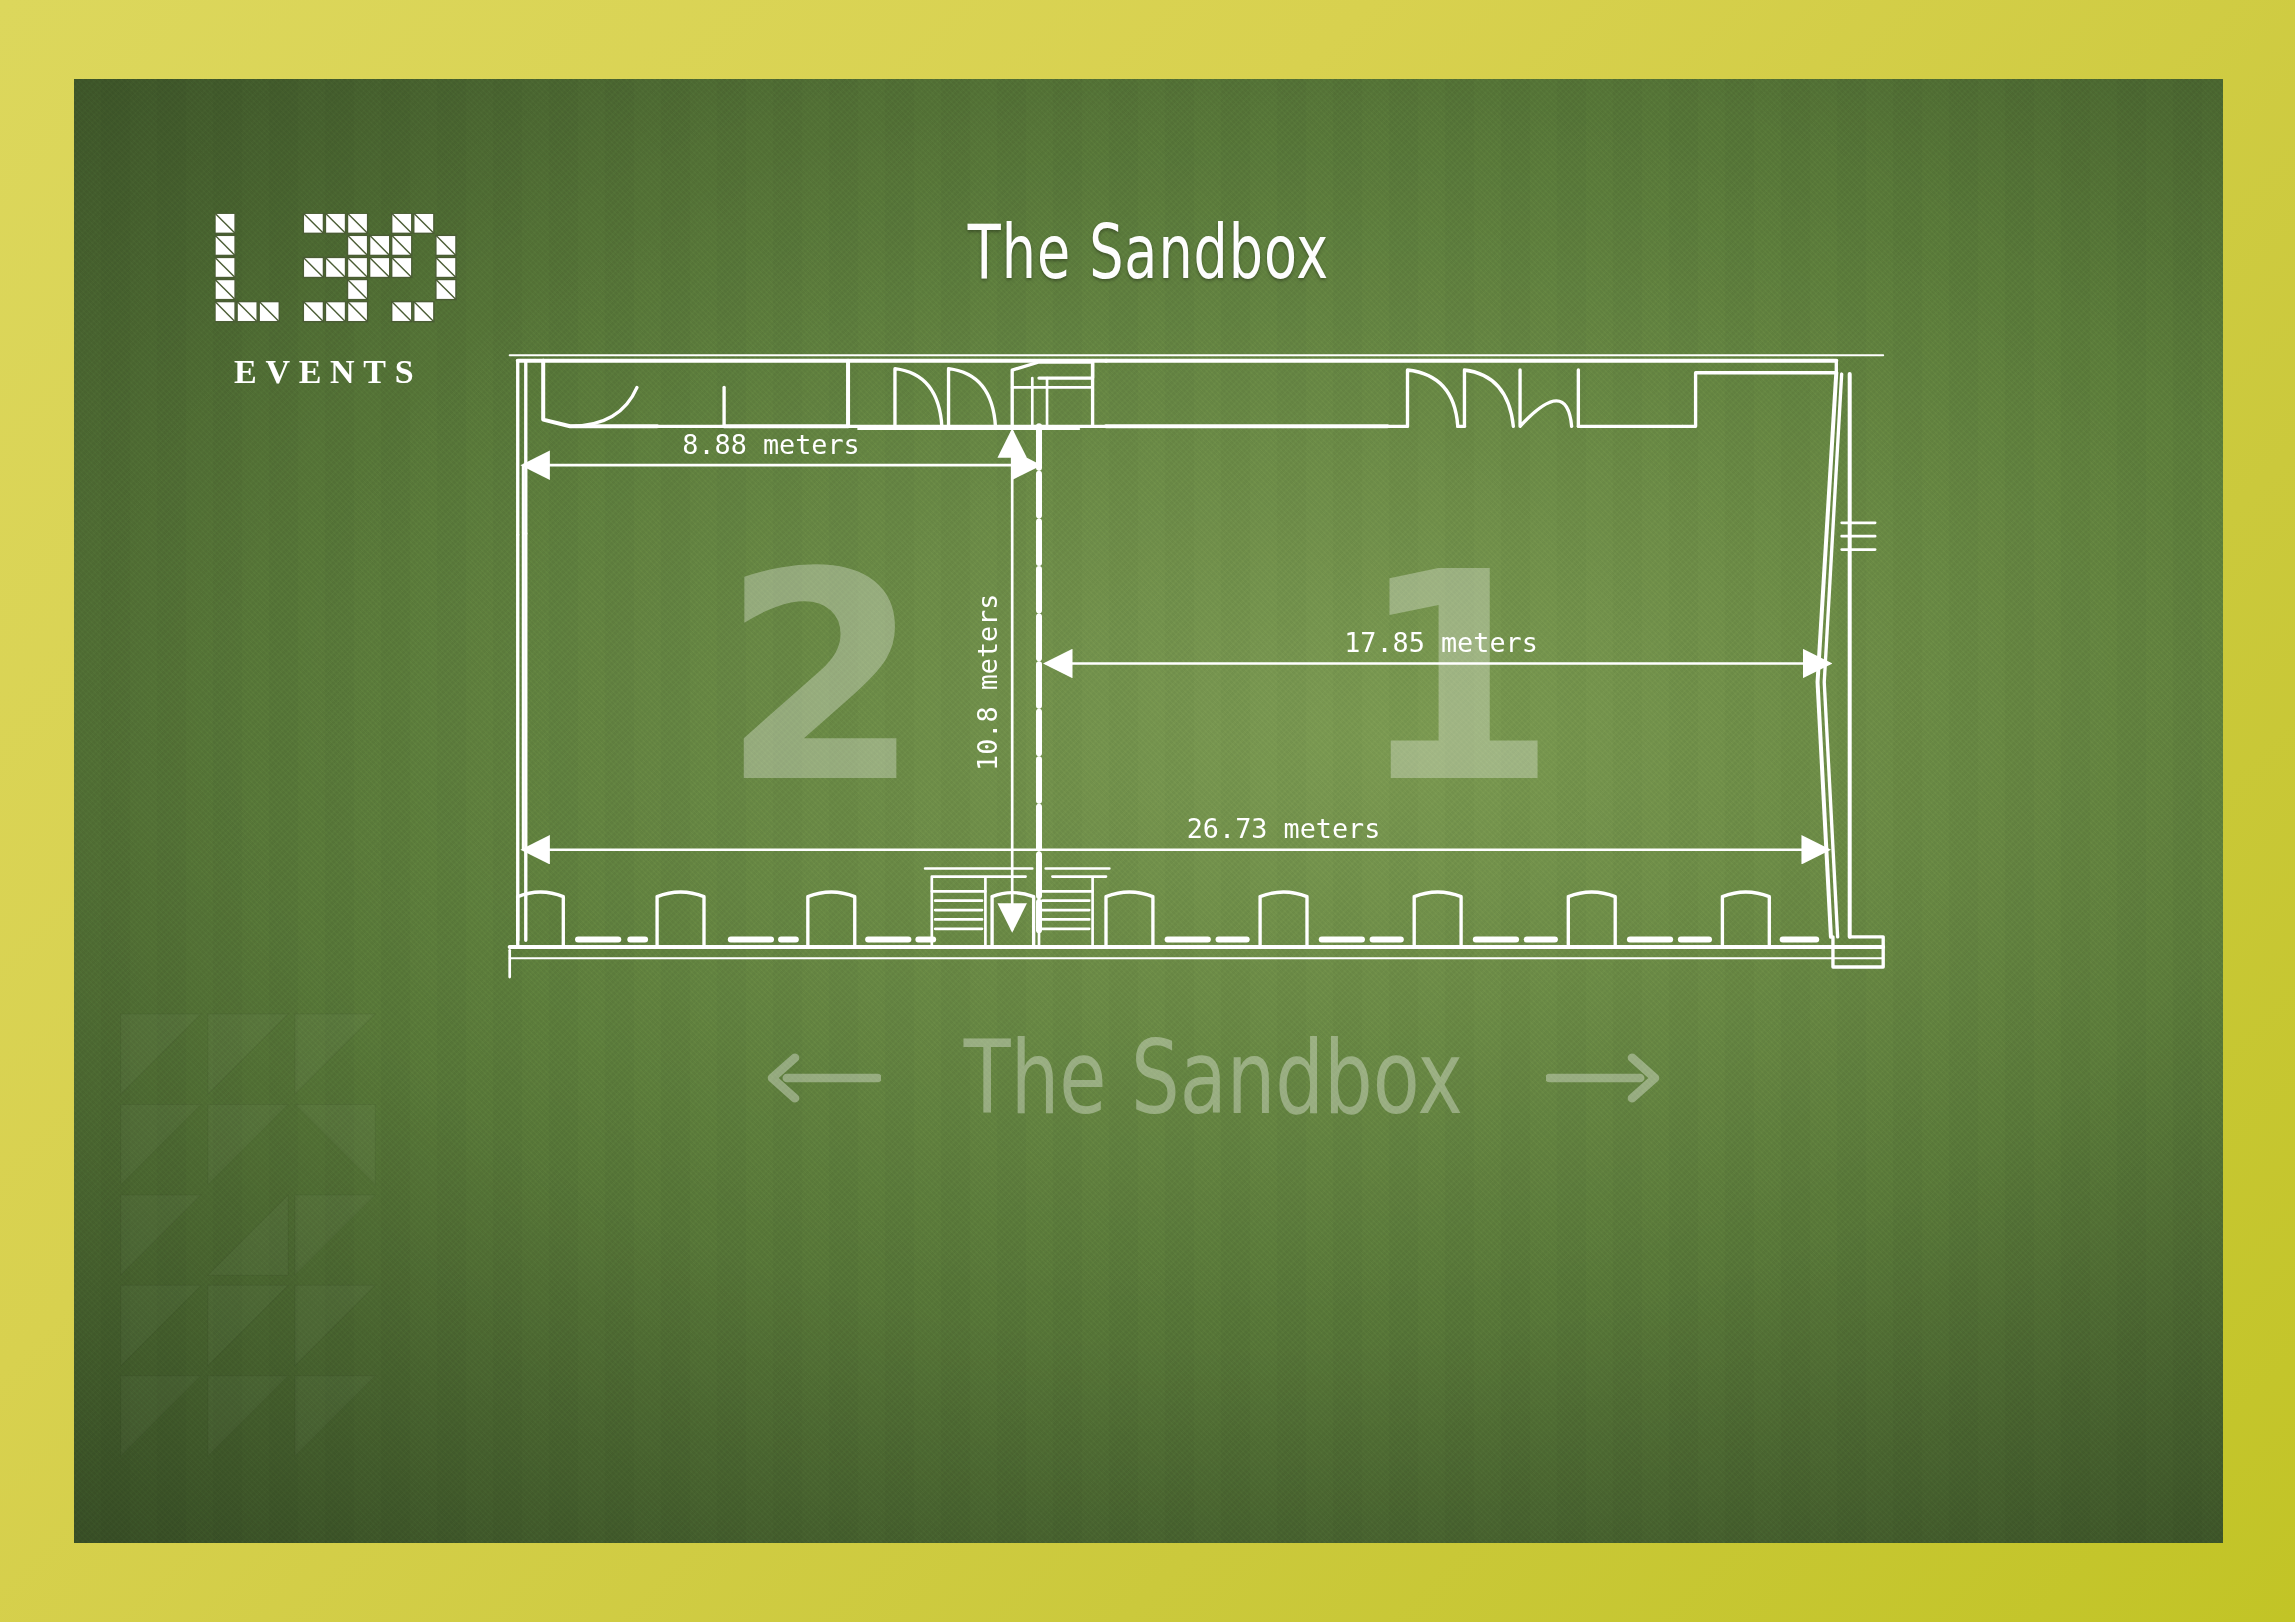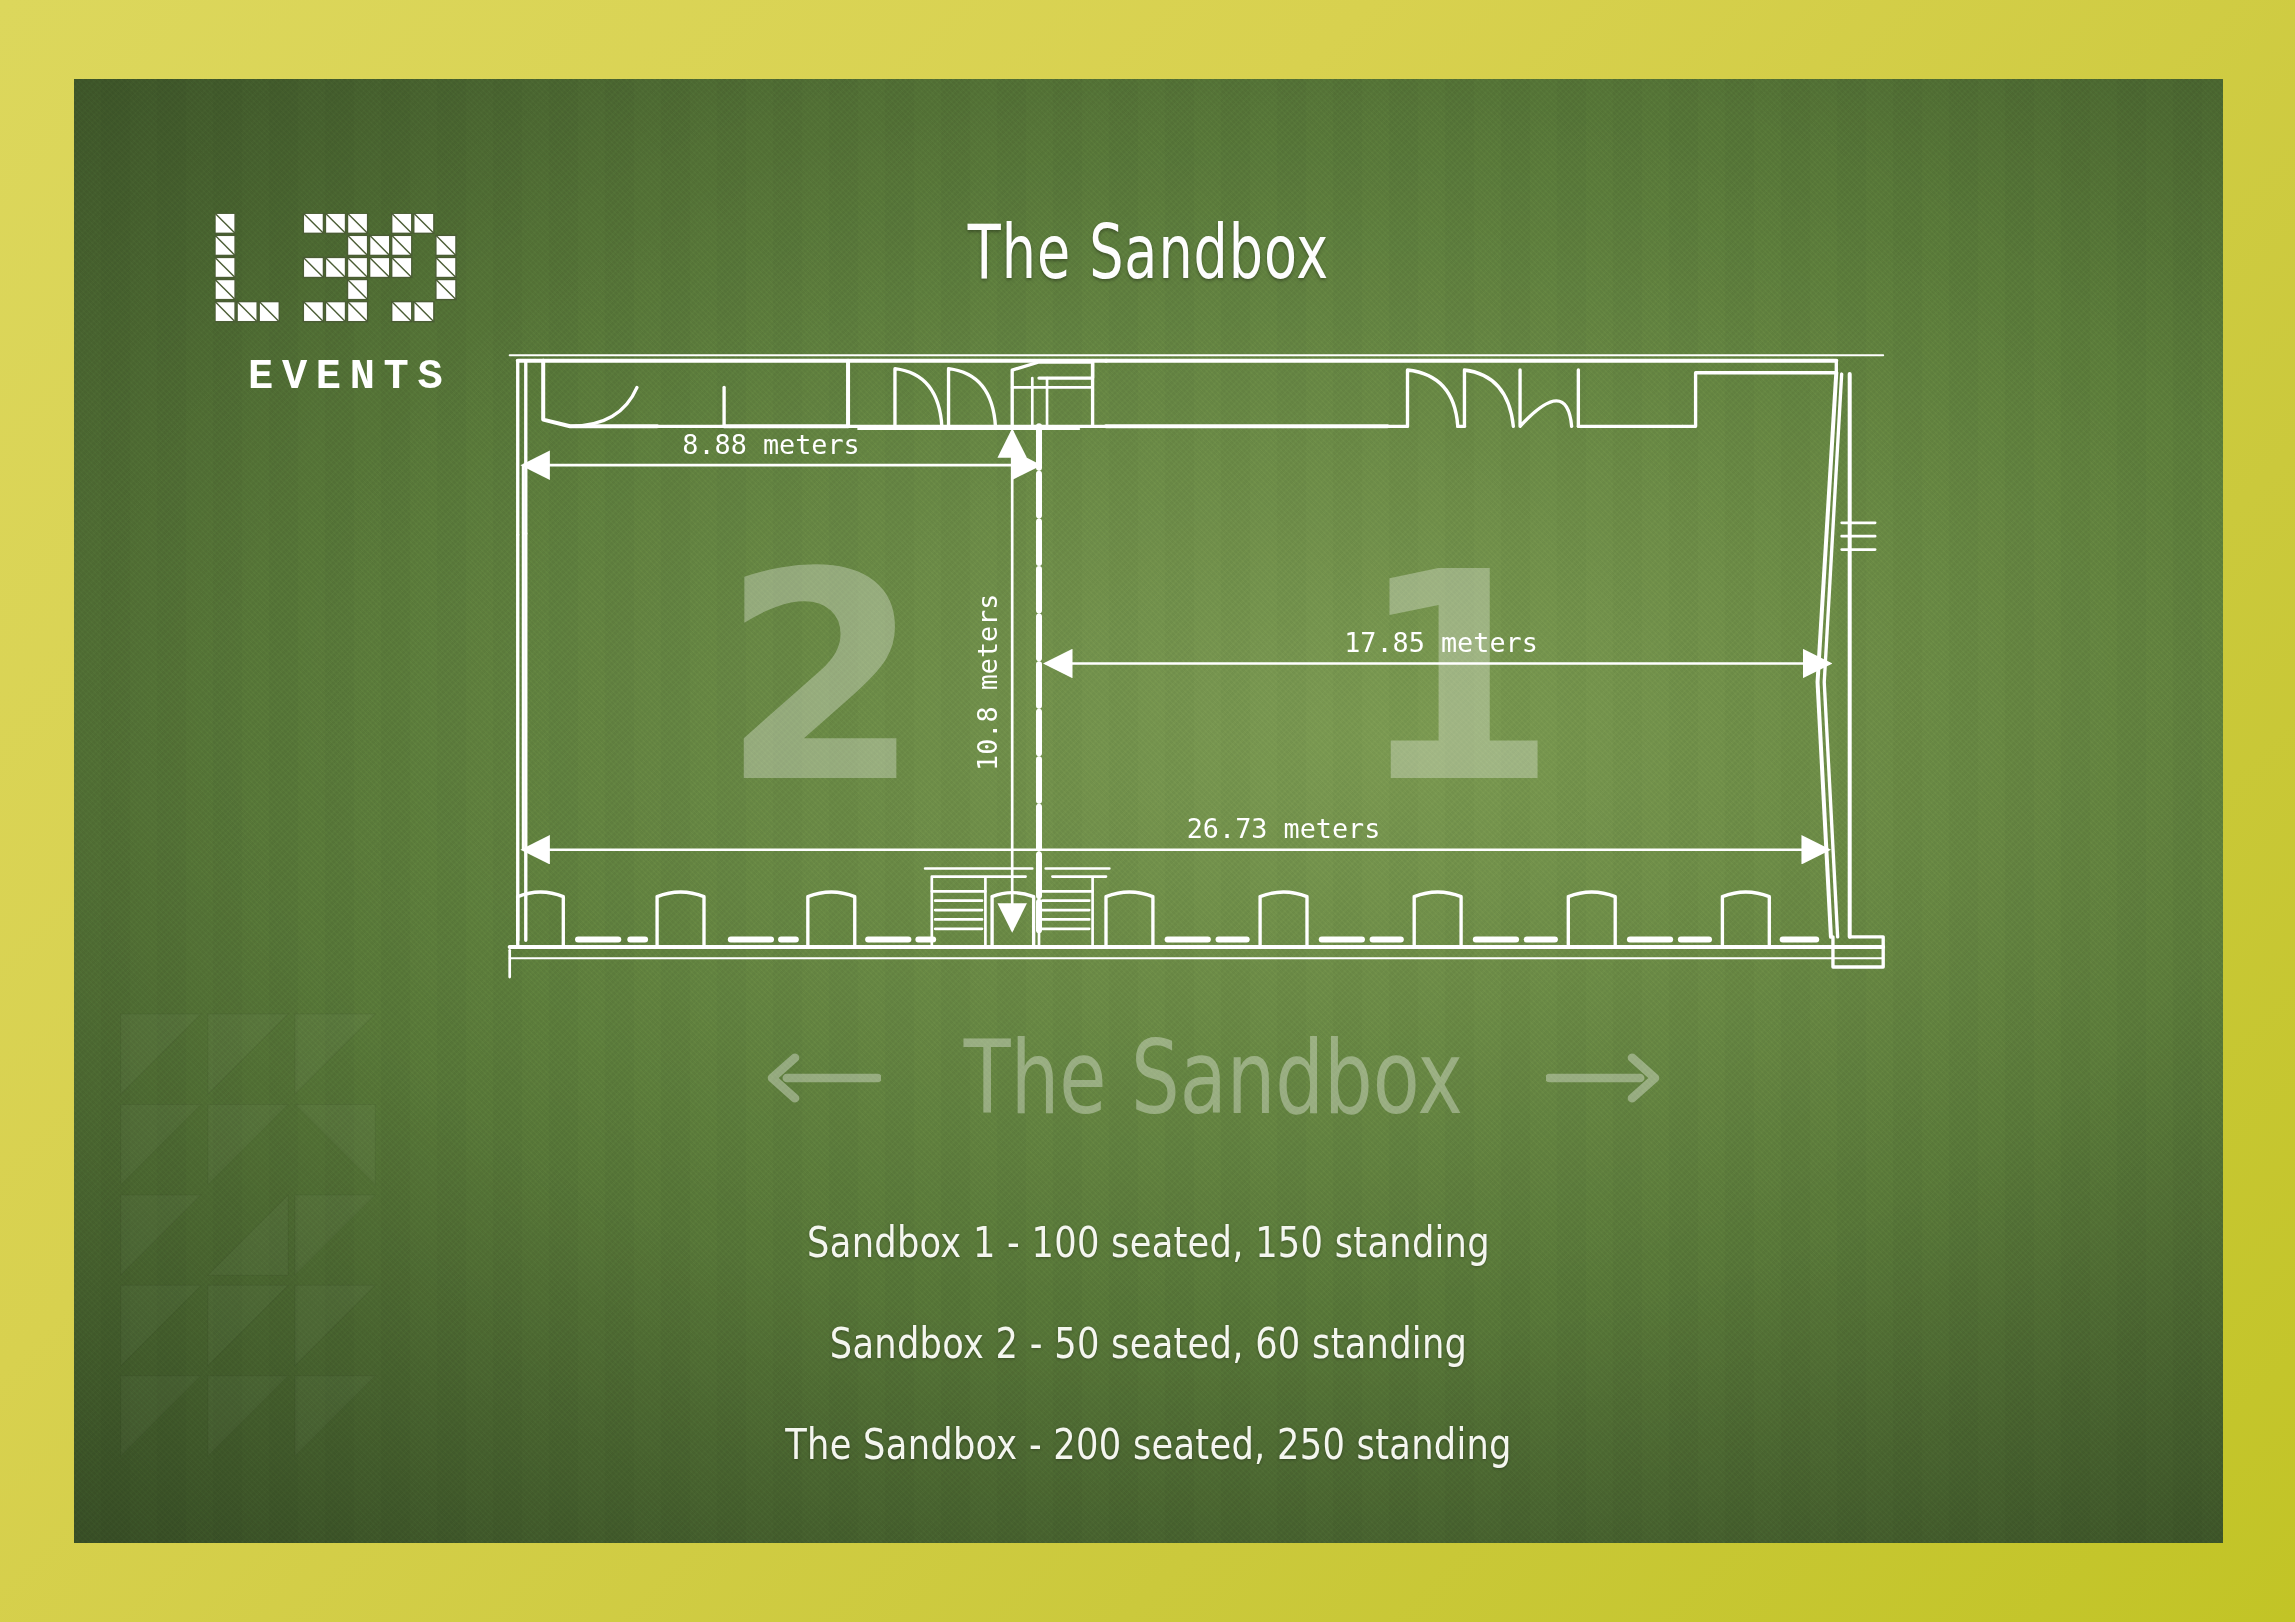--- a/index.html
+++ b/index.html
@@ -36,23 +36,23 @@
   
   #tri-watermark{
     position:absolute; left:40px; top:928px; width:268px; height:483px;
     opacity:.55; z-index:1;
   }
 
   
   #logo{ position:absolute; left:141px; top:134px; z-index:4; }
   #logo-mark{ display:block; }
   #logo-events{
-    color:#ffffff; font-size:42px; font-weight:bold;
-    letter-spacing:8.7px; margin-top:14.7px; margin-left:33px;
-    font-family:Liberation Mono, monospace;
+    color:#ffffff; font-size:34px; font-weight:bold;
+    letter-spacing:8.7px; margin-top:14.7px; margin-left:19px;
+    font-family:Liberation Serif, serif;
   }
 
   
   #title{
     position:absolute; top:129px; left:0; width:100%;
     text-align:center; z-index:4;
     color:#fdfdfd; font-size:75px; font-weight:400;
     letter-spacing:1.3px;
     font-family:"DejaVu Sans", sans-serif;
     transform:scaleX(.72); transform-origin:center top;
@@ -343,20 +343,15 @@
     </svg>
     <div id="band-text">The Sandbox</div>
     <svg class="band-arrow" width="121" height="54" viewBox="0 0 180 80" xmlns="http://www.w3.org/2000/svg">
       <g stroke="rgba(255,255,255,.34)" stroke-width="13" fill="none" stroke-linecap="round" stroke-linejoin="round">
         <line x1="5" y1="40" x2="140" y2="40"></line>
         <polyline points="128,10 162,40 128,70"></polyline>
       </g>
     </svg>
   </div>
 
-  <div id="capacity">
-    <div class="cap-line">Sandbox 1 - 100 seated, 150 standing</div>
-    <div class="cap-line">Sandbox 2 - 50 seated, 60 standing</div>
-    <div class="cap-line">The Sandbox - 200 seated, 250 standing</div>
-  </div>
 
 </div>
 
 
 </body></html>

